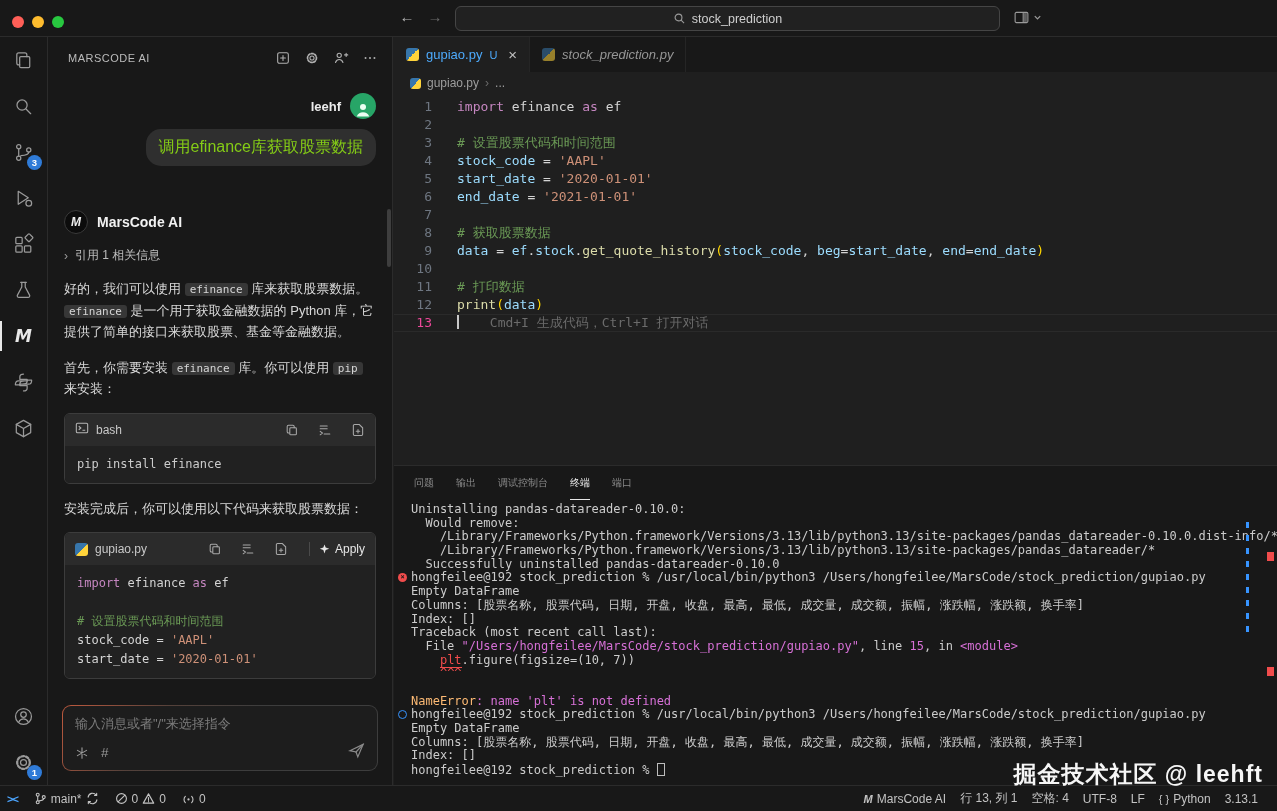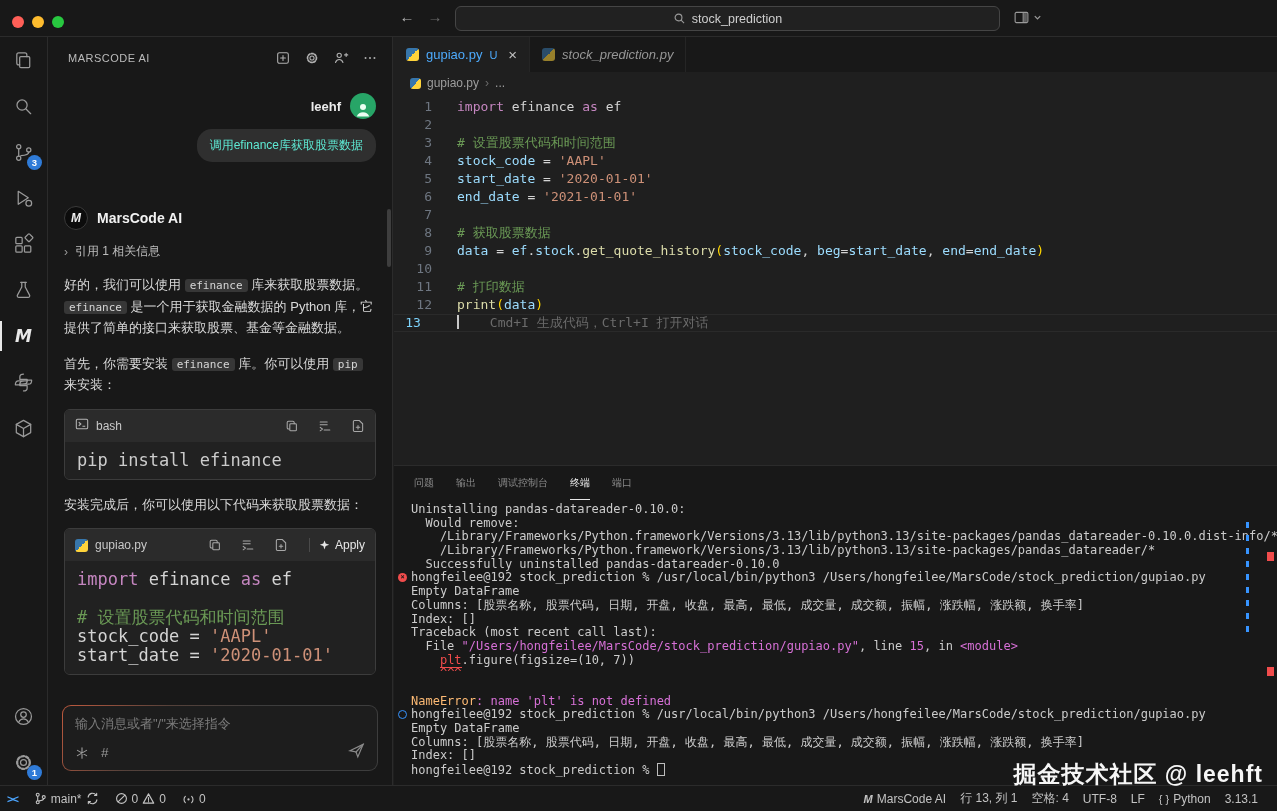--- a/index.html
+++ b/index.html
@@ -33,36 +33,36 @@
   .sidebar-title { font-size:11px; letter-spacing:.5px; color:#bbbbbb; flex:1; }
   .sh-icons { display:flex; gap:13px; color:#b0b0b0; }
   .sh-icons svg { width:16px; height:16px; stroke:currentColor; fill:none; stroke-width:1.2; stroke-linecap:round; }
   .messages { flex:1; overflow:hidden; position:relative; padding:0 16px; }
   .side-scroll { position:absolute; right:1px; top:130px; width:4px; height:58px; background:#4f4f4f; border-radius:2px; opacity:.7; }
   .user-row { margin-top:14px; display:flex; justify-content:flex-end; align-items:center; gap:9px; }
   .user-name { font-size:13px; font-weight:bold; color:#ececec; }
   .avatar { width:26px; height:26px; border-radius:50%; background:#27a567; overflow:hidden; display:flex; align-items:flex-end; justify-content:center; }
   .avatar svg { width:20px; height:20px; fill:#eafff2; }
   .bubble-row { display:flex; justify-content:flex-end; margin-top:10px; }
-  .bubble { background:#2f2f2f; border-radius:15px; padding:8px 13px; font-size:12px; color:#5eead4; max-width:240px; }
+  .bubble { background:#2f2f2f; border-radius:15px; padding:8px 13px; font-size:16px; color:#84cc16; max-width:240px; }
   .assistant-head { margin-top:44px; display:flex; align-items:center; gap:9px; }
   .mc-logo { width:24px; height:24px; border-radius:50%; background:#0c0c0c; border:1px solid #3a3a3a; color:#f0f0f0; display:flex; align-items:center; justify-content:center; font-size:12px; font-weight:bold; font-style:italic; }
   .assistant-name { font-size:14px; font-weight:bold; color:#f2f2f2; }
   .refs { margin-top:13px; display:flex; align-items:center; gap:7px; font-size:12px; color:#bdbdbd; }
   .refs .chev { color:#9a9a9a; font-size:12px; }
   .para { margin-top:15px; font-size:13px; line-height:20.5px; color:#d9d9d9; }
   .sg-chip { background:#373737; border-radius:3px; padding:0 5px; font-family:"DejaVu Sans Mono", monospace; font-size:11px; color:#d6d6d6; }
   .code-card { margin-top:13px; border:1px solid #3c3c3c; border-radius:6px; overflow:hidden; }
   .cc-header { height:32px; background:#2b2b2b; display:flex; align-items:center; padding:0 10px; gap:7px; font-size:12px; color:#c8c8c8; }
   .cc-header .grow { flex:1; }
   .cc-icons { display:flex; gap:19px; color:#a8a8a8; align-items:center; }
   .cc-icons svg { width:14px; height:14px; stroke:currentColor; fill:none; stroke-width:1.2; stroke-linecap:round; }
   .cc-apply { display:flex; align-items:center; gap:5px; color:#e6e6e6; border-left:1px solid #4a4a4a; padding-left:9px; margin-left:2px; font-size:12px; }
   .cc-apply svg { width:11px; height:11px; fill:#e6e6e6; stroke:none; }
-  .cc-body { background:#212121; padding:9px 12px; font-family:"DejaVu Sans Mono", monospace; font-size:17px; line-height:19px; color:#cccccc; }
+  .cc-body { background:#212121; padding:9px 12px; font-family:"DejaVu Sans Mono", monospace; font-size:12px; line-height:19px; color:#cccccc; }
   .s-line { white-space:pre; min-height:19px; }
   .pyicon { width:13px; height:13px; border-radius:3px; background:linear-gradient(135deg,#3776ab 50%,#ffd43b 50%); display:inline-block; flex:none; }
   .pyicon.dim { opacity:.55; }
   .term-ic svg { width:14px; height:14px; stroke:#b5b5b5; fill:none; stroke-width:1.2; }
 
   .input-area { flex:none; padding:6px 14px 14px; }
   .input-box { height:66px; border-radius:9px; padding:9px 12px 7px; position:relative;
     background:linear-gradient(#1d1d1d,#1d1d1d) padding-box, linear-gradient(125deg,#c05a3e,#54413a 30%,#3d3d3d 55%) border-box;
     border:1px solid transparent; display:flex; flex-direction:column; justify-content:space-between; }
   .placeholder { font-size:13px; color:#7b7b7b; }
@@ -82,21 +82,21 @@
   .tab-close { color:#c0c0c0; font-size:15px; margin-left:4px; }
   .tab.preview { color:#969696; font-style:italic; }
   .breadcrumb { height:22px; display:flex; align-items:center; gap:6px; padding-left:16px; font-size:12px; color:#9d9d9d; flex:none; }
   .breadcrumb .pyicon { width:11px; height:11px; }
   .bc-sep { color:#6a6a6a; }
 
   .code-area { height:371px; flex:none; overflow:hidden; padding-top:4px; font-family:"DejaVu Sans Mono", monospace; font-size:13px; }
   .code-line { display:flex; height:18px; line-height:18px; }
   .code-line.active { box-shadow:inset 0 1px 0 #2a2a2a, inset 0 -1px 0 #2a2a2a; }
   .gutter { width:38px; text-align:right; color:#6e7681; flex:none; }
-  .code-line.active .gutter { color:#7dd3fc;text-align:center; }
+  .code-line.active .gutter { color:#ec4899; }
   .code-content { margin-left:25px; white-space:pre; color:#d4d4d4; }
   .cursor { display:inline-block; width:1.5px; height:14px; background:#c8c8c8; vertical-align:-2px; }
 
   .sg-kw{color:#c586c0} .sg-id{color:#9cdcfe} .sg-str{color:#ce9178} .sg-com{color:#6a9955}
   .sg-fn{color:#dcdcaa} .sg-pl{color:#d4d4d4} .sg-br{color:#ffd700} .sg-ghost{color:#6b6b6b}
   .sg-mag{color:#d670d6} .sg-magb{color:#fdba74;font-weight:normal} .sg-red{color:#f14c4c}
   .sg-redu{color:#f14c4c; border-bottom:1px solid #f14c4c;}
   .sg-cursor{display:inline-block;width:8px;height:13px;border:1px solid #bdbdbd;vertical-align:-2px;}
 
   

